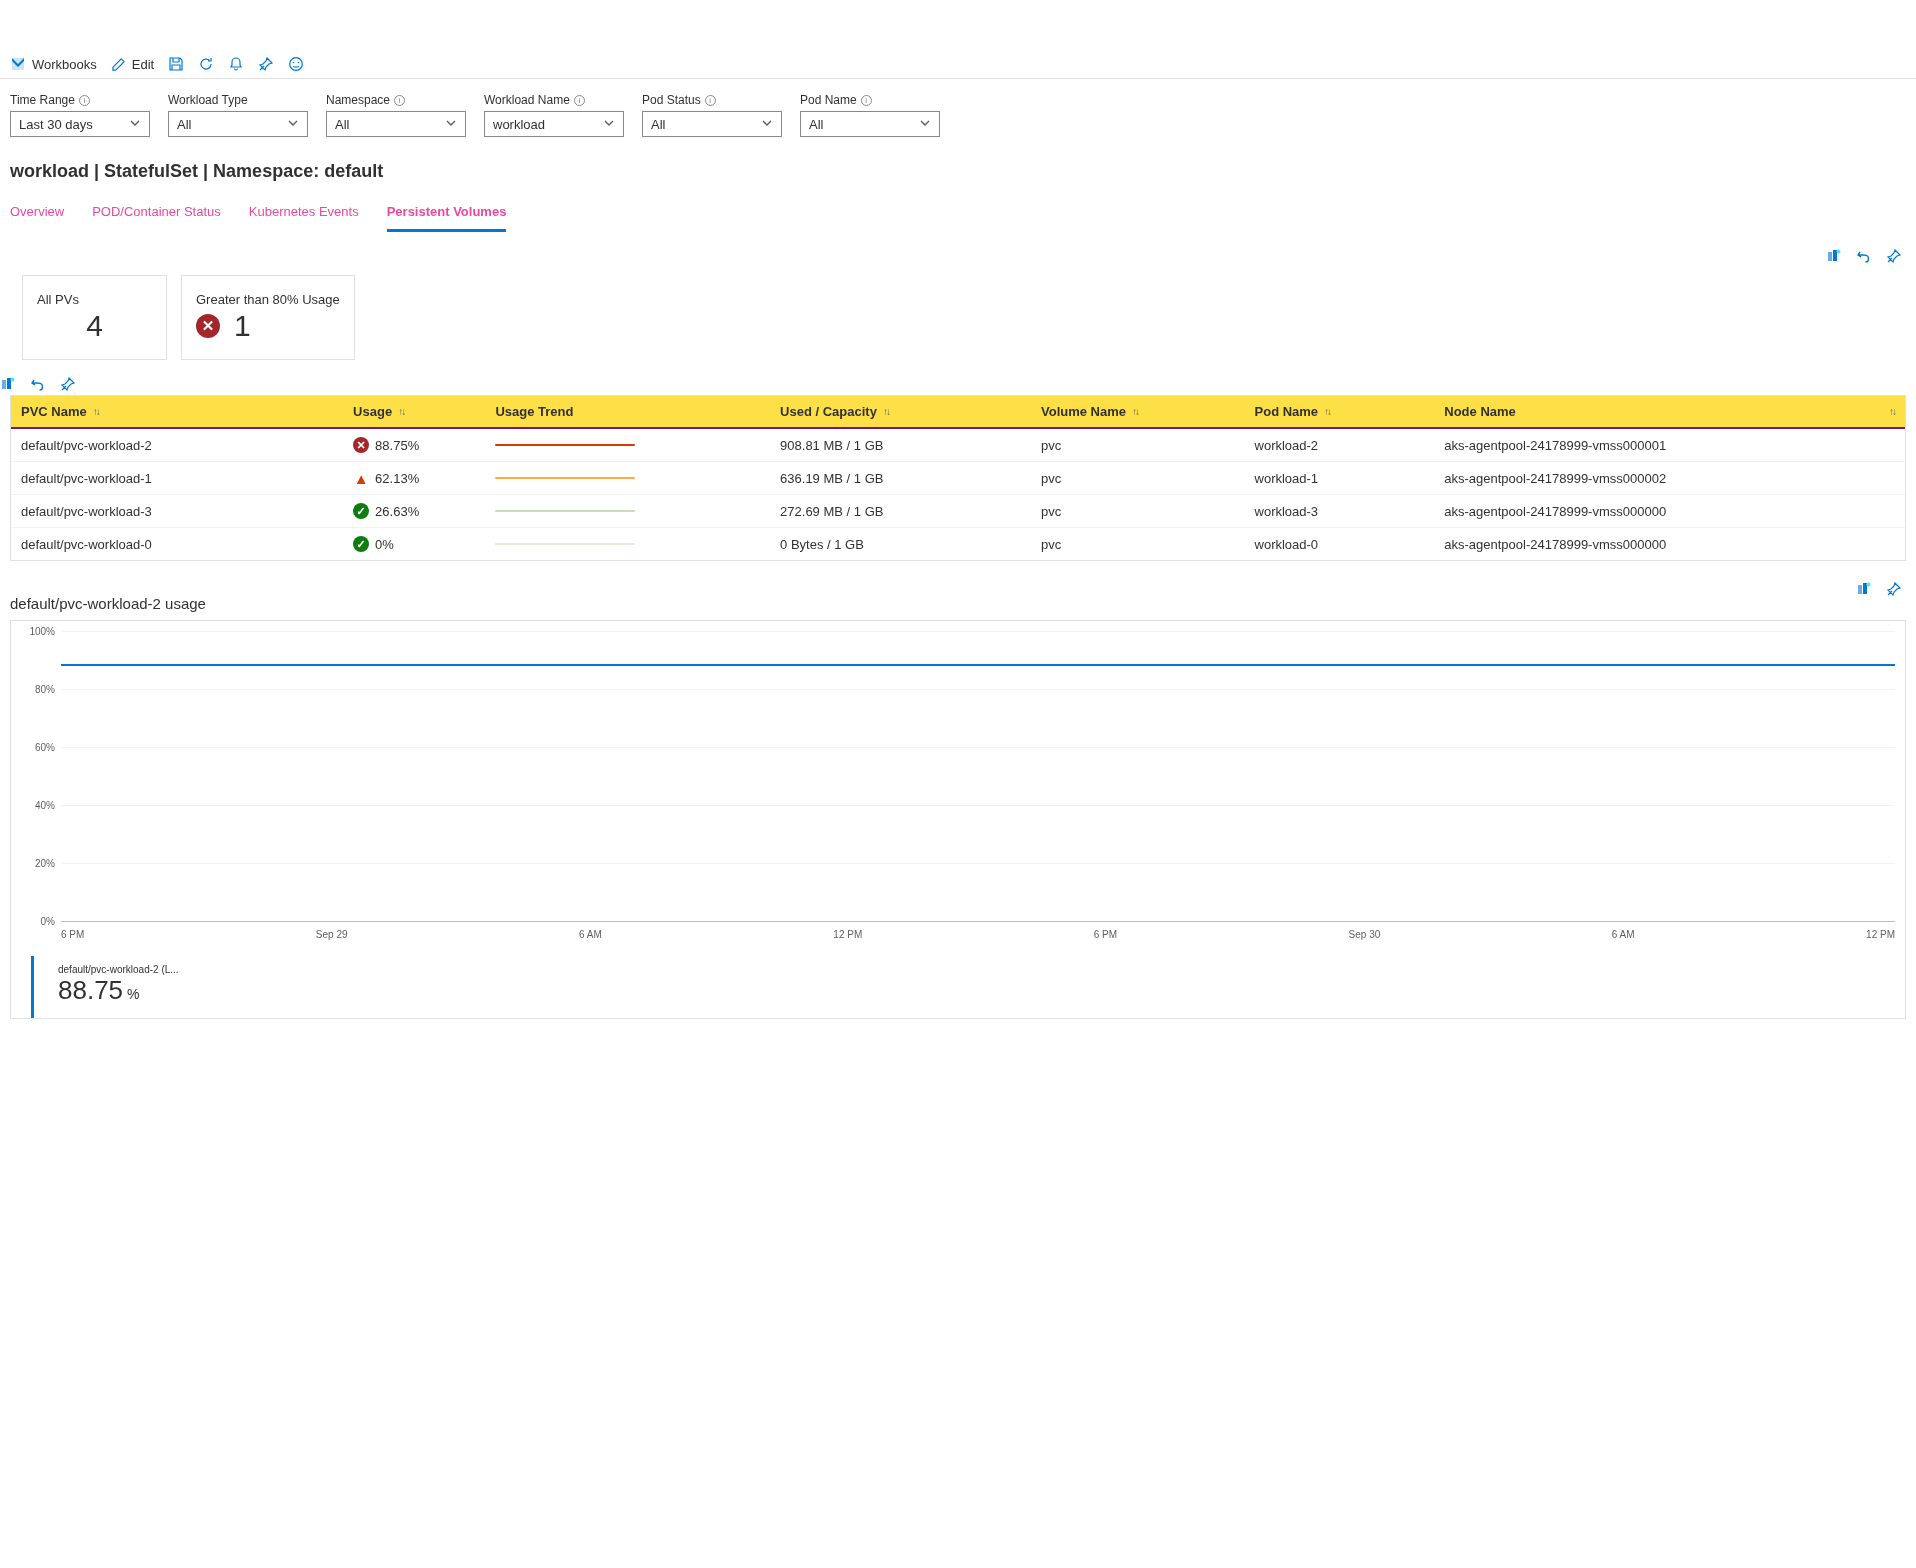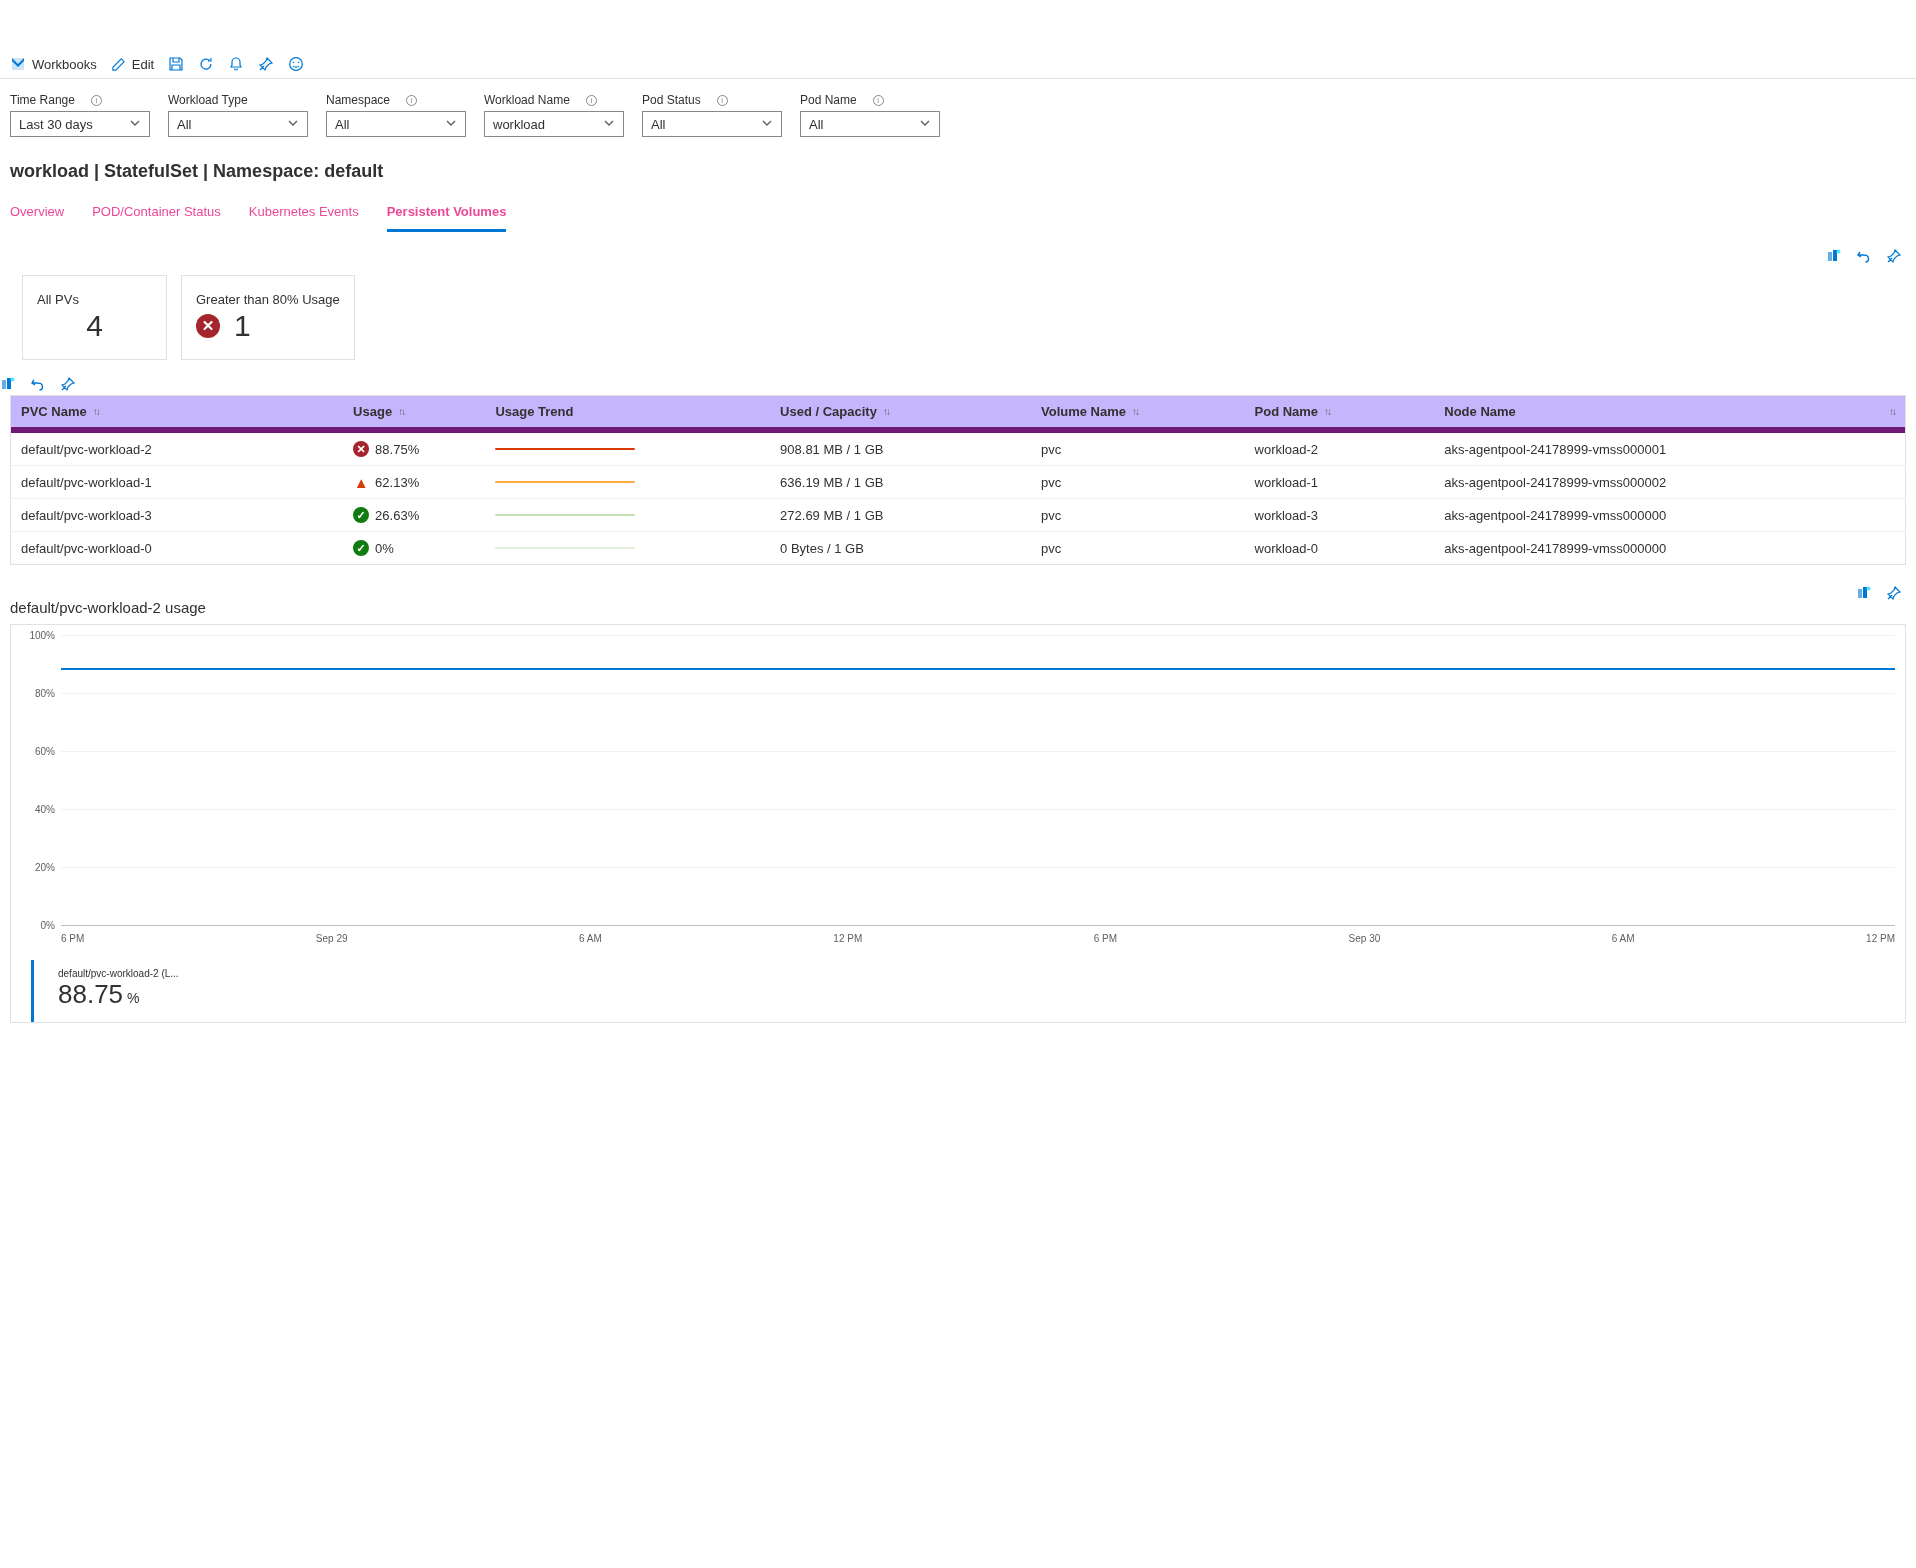--- a/index.html
+++ b/index.html
@@ -33,21 +33,21 @@
     gap: 18px;
     padding: 14px 10px 10px 10px;
     flex-wrap: wrap;
   }
   .filter-group { display: flex; flex-direction: column; gap: 4px; }
   .filter-label {
     font-size: 12px;
     color: #323130;
     display: flex;
     align-items: center;
-    gap: 16px;
+    gap: 4px;
   }
   .info-icon {
     width: 11px; height: 11px; border: 1px solid #8a8886; border-radius: 50%;
     display: inline-flex; align-items: center; justify-content: center;
     font-size: 8px; color: #8a8886;
   }
   .dropdown {
     border: 1px solid #8a8886;
     background: #fff;
     height: 26px;
@@ -125,22 +125,22 @@
   }
   .pv-header, .pv-row {
     display: grid;
     grid-template-columns: 1.4fr 0.6fr 1.2fr 1.1fr 0.9fr 0.8fr 1.9fr;
     align-items: center;
     padding: 8px 10px;
     font-size: 13px;
   }
   .pv-header {
     font-weight: 600;
-    border-bottom: 6px solid #701a75;
-    background: #c4b5fd;
+    border-bottom: 2px solid #701a75;
+    background: #fde047;
   }
   .pv-row {
     border-bottom: 1px solid #f3f2f1;
   }
   .pv-row:last-child { border-bottom: none; }
   .col-head { display: flex; align-items: center; gap: 6px; }
   .sort-arrows { color: #605e5c; font-size: 10px; letter-spacing: -2px; }
   .usage-cell { display: flex; align-items: center; gap: 6px; }
   .status-circle {
     width: 16px; height: 16px; border-radius: 50%;

